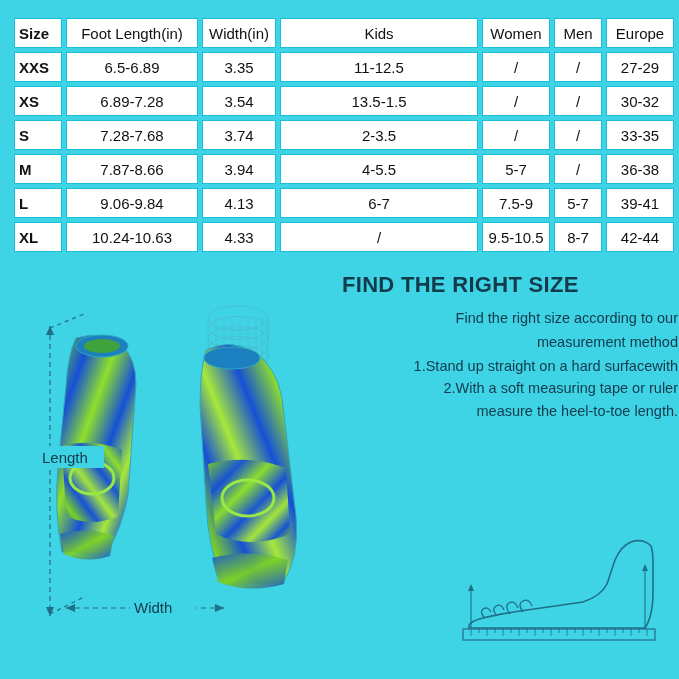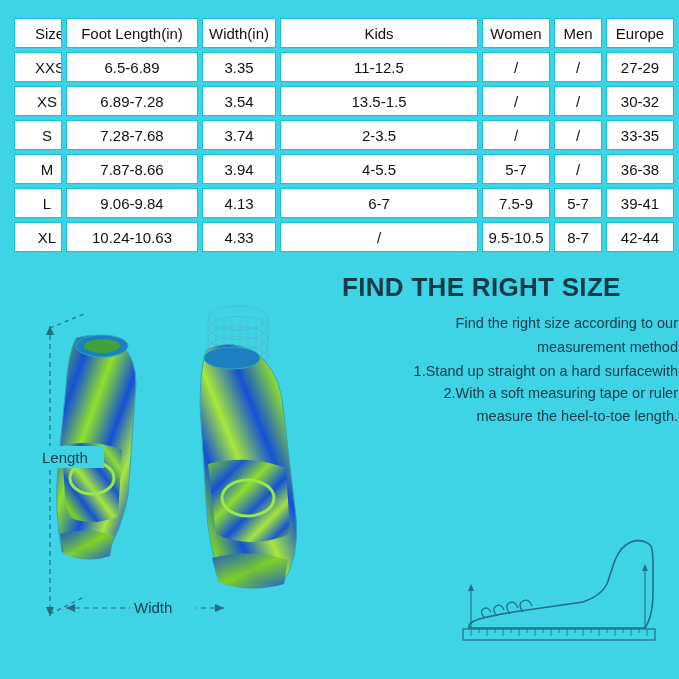--- a/index.html
+++ b/index.html
@@ -36,22 +36,23 @@
     font-size: 15px;
     color: #111;
     font-weight: normal;
     height: 26px;
     padding: 1px 2px;
     white-space: nowrap;
     overflow: hidden;
   }
   table.size-table td.size-col,
   table.size-table th.size-col {
-    text-align: center;
-    padding-left: 20px;
+    text-align: left;
+    padding-left: 4px;
+    font-weight: bold;
   }
   
   col.c-size    { width: 48px; }
   col.c-foot    { width: 132px; }
   col.c-width   { width: 74px; }
   col.c-kids    { width: 198px; }
   col.c-women   { width: 68px; }
   col.c-men     { width: 48px; }
   col.c-europe  { width: 68px; }
 
@@ -68,21 +69,21 @@
     width: 330px;
     height: 378px;
   }
   .text-area {
     position: absolute;
     left: 332px;
     top: 6px;
     width: 336px;
   }
   .heading {
-    font-size: 26px;
+    font-size: 22px;
     font-weight: bold;
     color: #123b4a;
     margin: 0 0 10px 0;
     letter-spacing: 0.3px;
   }
   .heading2 {
     font-size: 22px;
     font-weight: bold;
     color: #123b4a;
     margin: 16px 0 8px 0;

